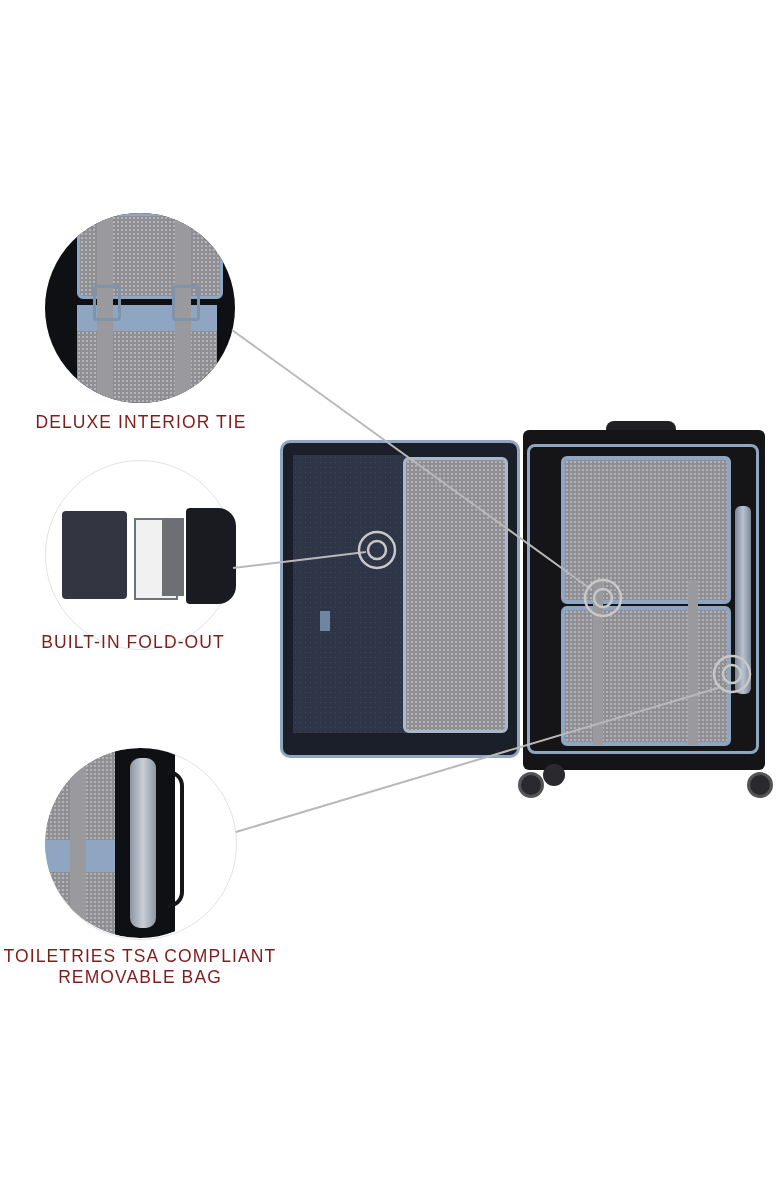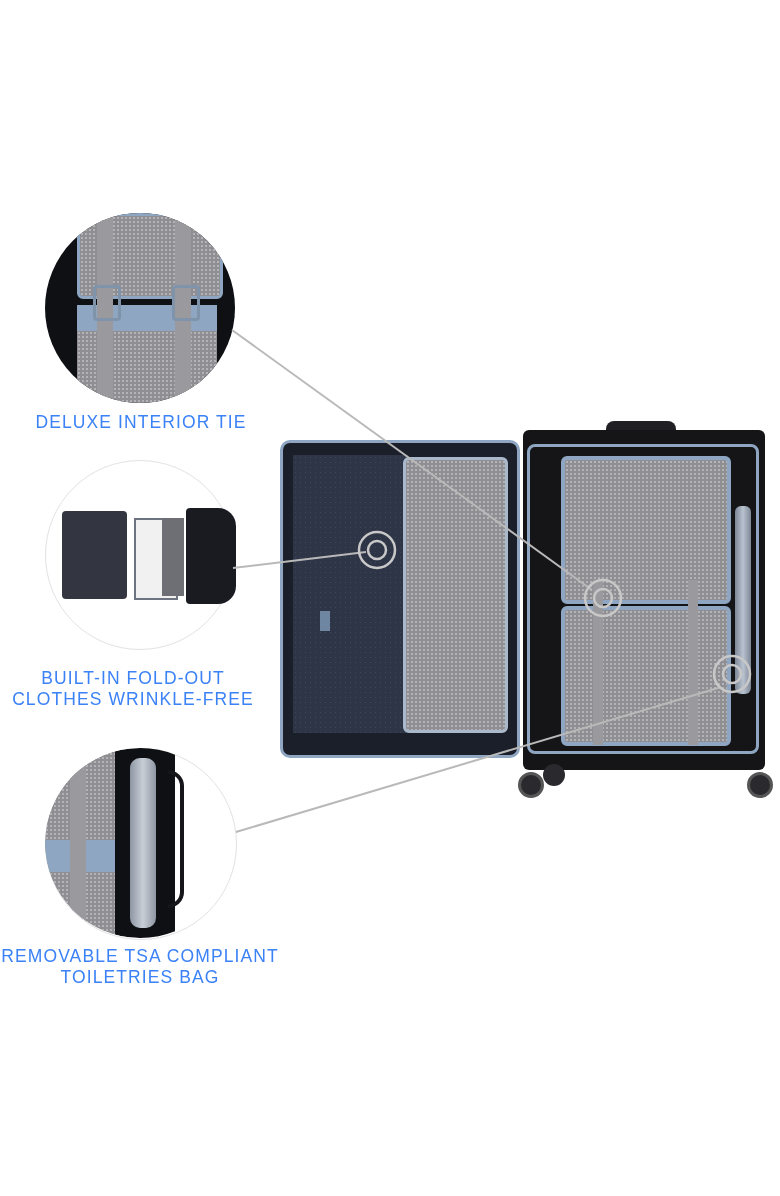--- a/index.html
+++ b/index.html
@@ -1,17 +1,17 @@
 <!DOCTYPE html>
 <html><head>
 <meta charset="utf-8">
 <style>
   html,body{margin:0;padding:0;background:#fff;}
   body{width:780px;height:1196px;position:relative;overflow:hidden;font-family:"Liberation Sans",sans-serif;}
-  .label{position:absolute;text-align:center;color:#3b82f6;font-size:17.5px;letter-spacing:1.1px;line-height:21px;font-weight:400;}
+  .label{position:absolute;text-align:center;color:#7f1d1d;font-size:17.5px;letter-spacing:1.1px;line-height:21px;font-weight:400;}
   .label div{white-space:nowrap;}
   .circle{position:absolute;border-radius:50%;overflow:hidden;}
   .outline{position:absolute;border-radius:50%;border:1px solid #e2e2e2;}
   svg{position:absolute;left:0;top:0;}
   .mesh{background-color:#8f8f93;background-image:radial-gradient(#b4b4b8 0.9px,transparent 1px);background-size:4px 4px;}
   .meshdark{background-color:#2e3547;background-image:radial-gradient(#3e4658 0.9px,transparent 1px);background-size:5px 5px;}
 </style>
 </head>
 <body>
 
@@ -30,38 +30,37 @@
 </div>
 
 <div class="outline" style="left:45px;top:460px;width:188px;height:188px;"></div>
 <div style="position:absolute;left:62px;top:508px;width:176px;height:96px;">
   <div style="position:absolute;left:0;top:3px;width:65px;height:88px;background:#333640;border-radius:4px;"></div>
   <div style="position:absolute;left:72px;top:10px;width:40px;height:78px;background:#f1f1f1;border:2px solid #6d7480;"></div>
   <div style="position:absolute;left:100px;top:10px;width:22px;height:78px;background:#6e6f75;"></div>
   <div style="position:absolute;left:124px;top:0;width:50px;height:96px;background:#1a1b20;border-radius:4px 18px 18px 4px;"></div>
 </div>
 
-<div class="label" style="left:0;top:668px;width:266px;">
+<div class="label" style="left:0;top:632px;width:266px;">
   <div>BUILT-IN FOLD-OUT</div>
-  <div>CLOTHES WRINKLE-FREE</div>
 </div>
 
 <div class="outline" style="left:45px;top:748px;width:190px;height:190px;"></div>
 <div class="circle" style="left:45px;top:748px;width:190px;height:190px;clip-path:inset(0 60px 0 0 round 95px 0 0 95px);">
   <div class="mesh" style="position:absolute;left:0;top:0;width:70px;height:190px;"></div>
   <div style="position:absolute;left:0;top:92px;width:70px;height:32px;background:#8ea6c2;"></div>
   <div style="position:absolute;left:25px;top:0;width:16px;height:190px;background:#9a9a9e;"></div>
   <div style="position:absolute;left:70px;top:0;width:60px;height:190px;background:#0f1014;"></div>
   <div style="position:absolute;left:85px;top:10px;width:26px;height:170px;background:linear-gradient(90deg,#8d96a3,#c9ced6,#8d96a3);border-radius:10px;"></div>
 </div>
 <div style="position:absolute;left:168px;top:770px;width:12px;height:130px;border:4px solid #16161a;border-left:none;border-radius:0 20px 20px 0;"></div>
 
 <div class="label" style="left:0;top:946px;width:280px;">
-  <div>REMOVABLE TSA COMPLIANT</div>
-  <div>TOILETRIES BAG</div>
+  <div>TOILETRIES TSA COMPLIANT</div>
+  <div>REMOVABLE BAG</div>
 </div>
 
 <div style="position:absolute;left:280px;top:440px;width:240px;height:318px;background:#1b1f2a;border:3px solid #8ea6c2;border-radius:10px;box-sizing:border-box;">
   <div class="meshdark" style="position:absolute;left:10px;top:12px;width:115px;height:278px;"></div>
   <div class="mesh" style="position:absolute;left:120px;top:14px;width:105px;height:276px;border:3px solid #a9b8cb;border-radius:6px;box-sizing:border-box;"></div>
   <div style="position:absolute;left:37px;top:168px;width:10px;height:20px;background:#6f86a2;"></div>
 </div>
 
 <div style="position:absolute;left:606px;top:421px;width:70px;height:12px;background:#202024;border-radius:8px 8px 0 0;"></div>
 <div style="position:absolute;left:523px;top:430px;width:242px;height:340px;background:#151517;border-radius:6px;">

